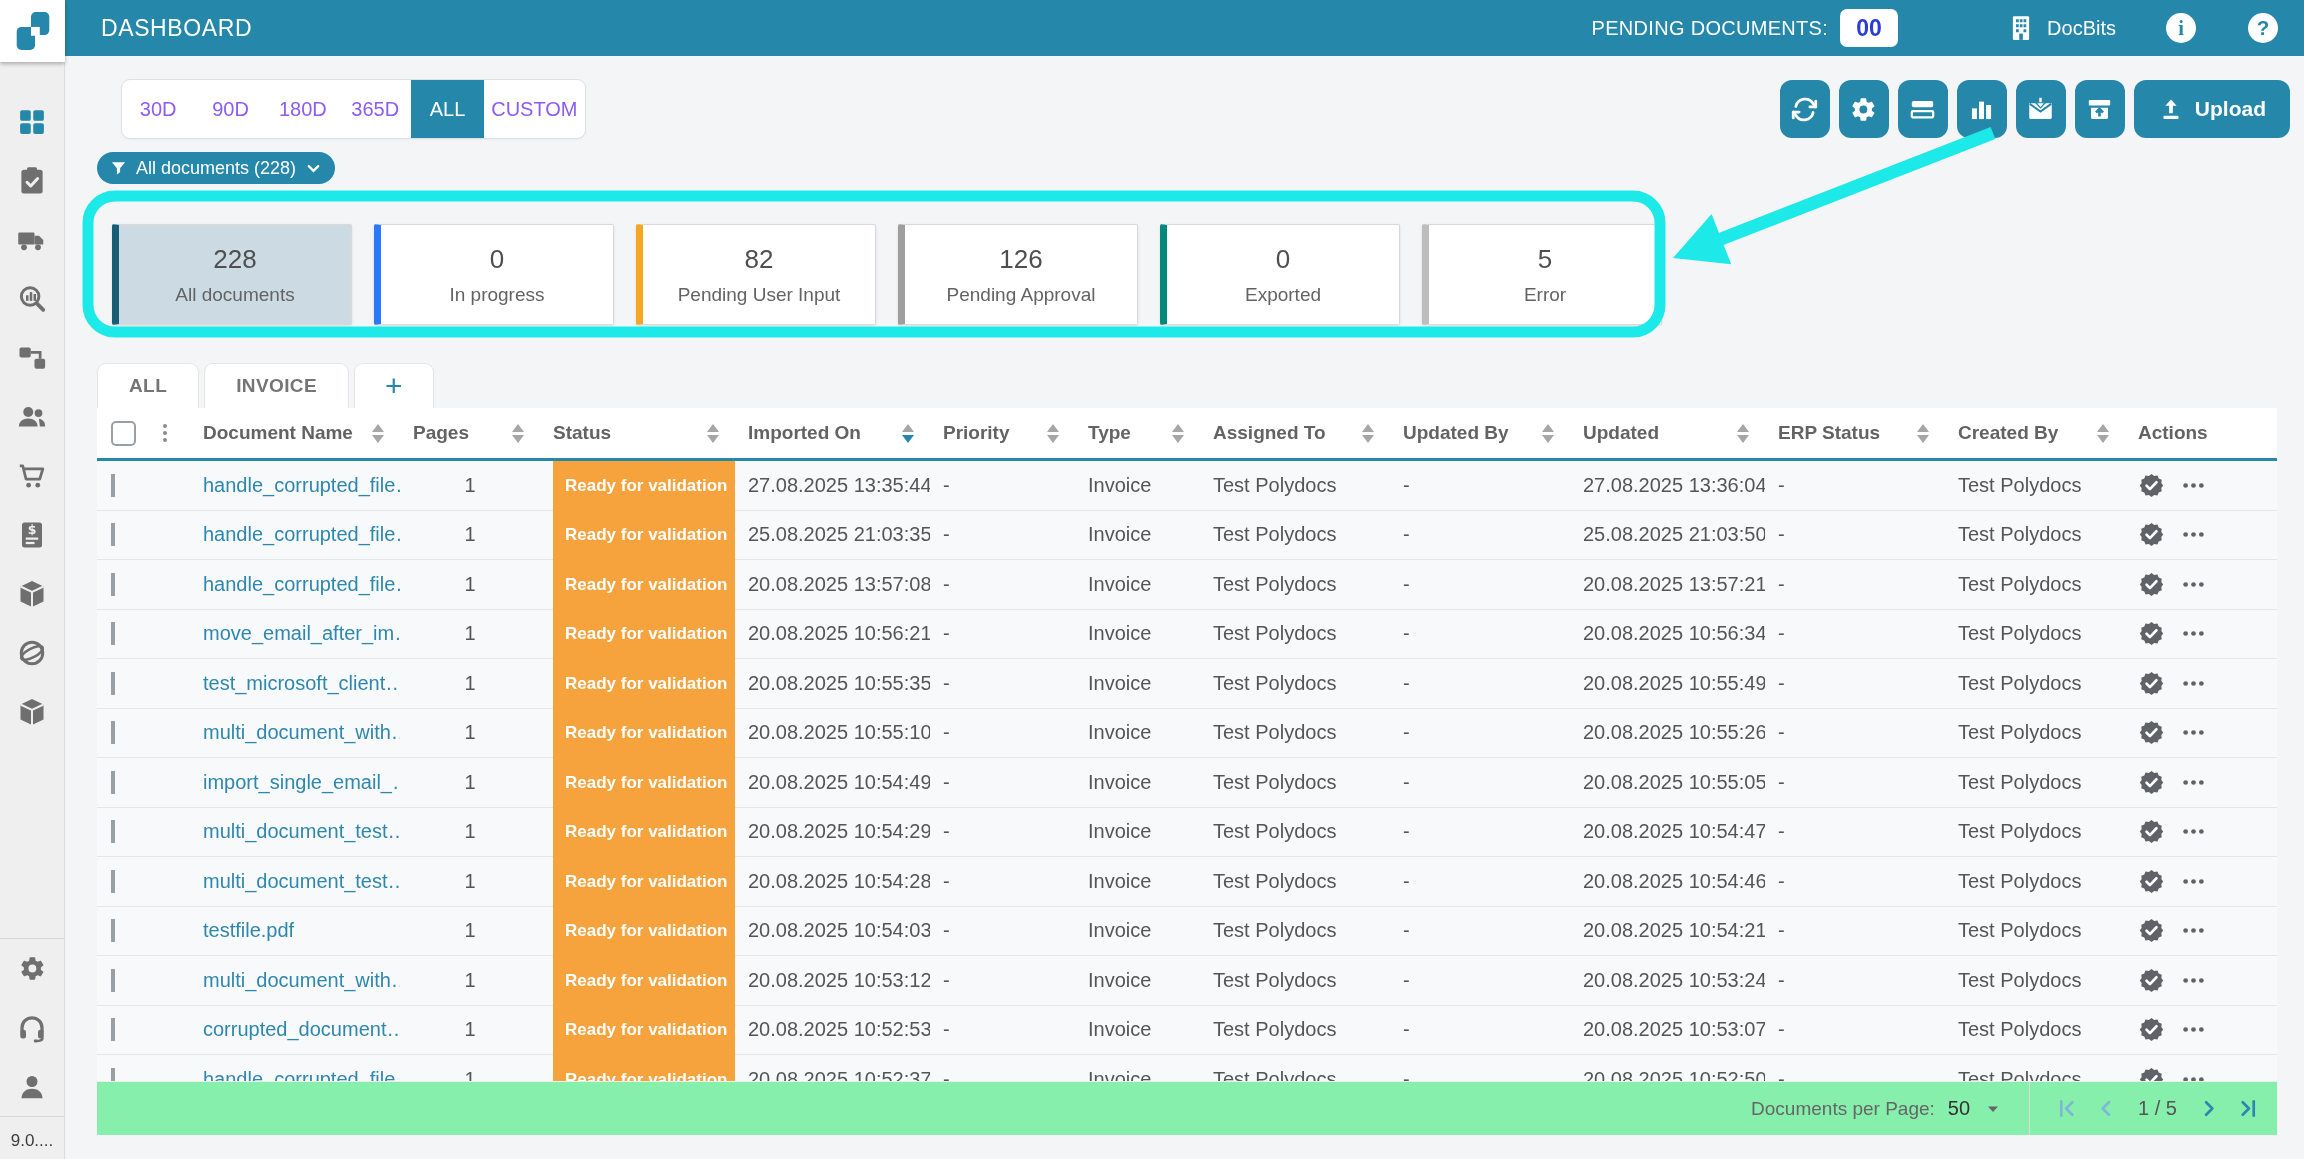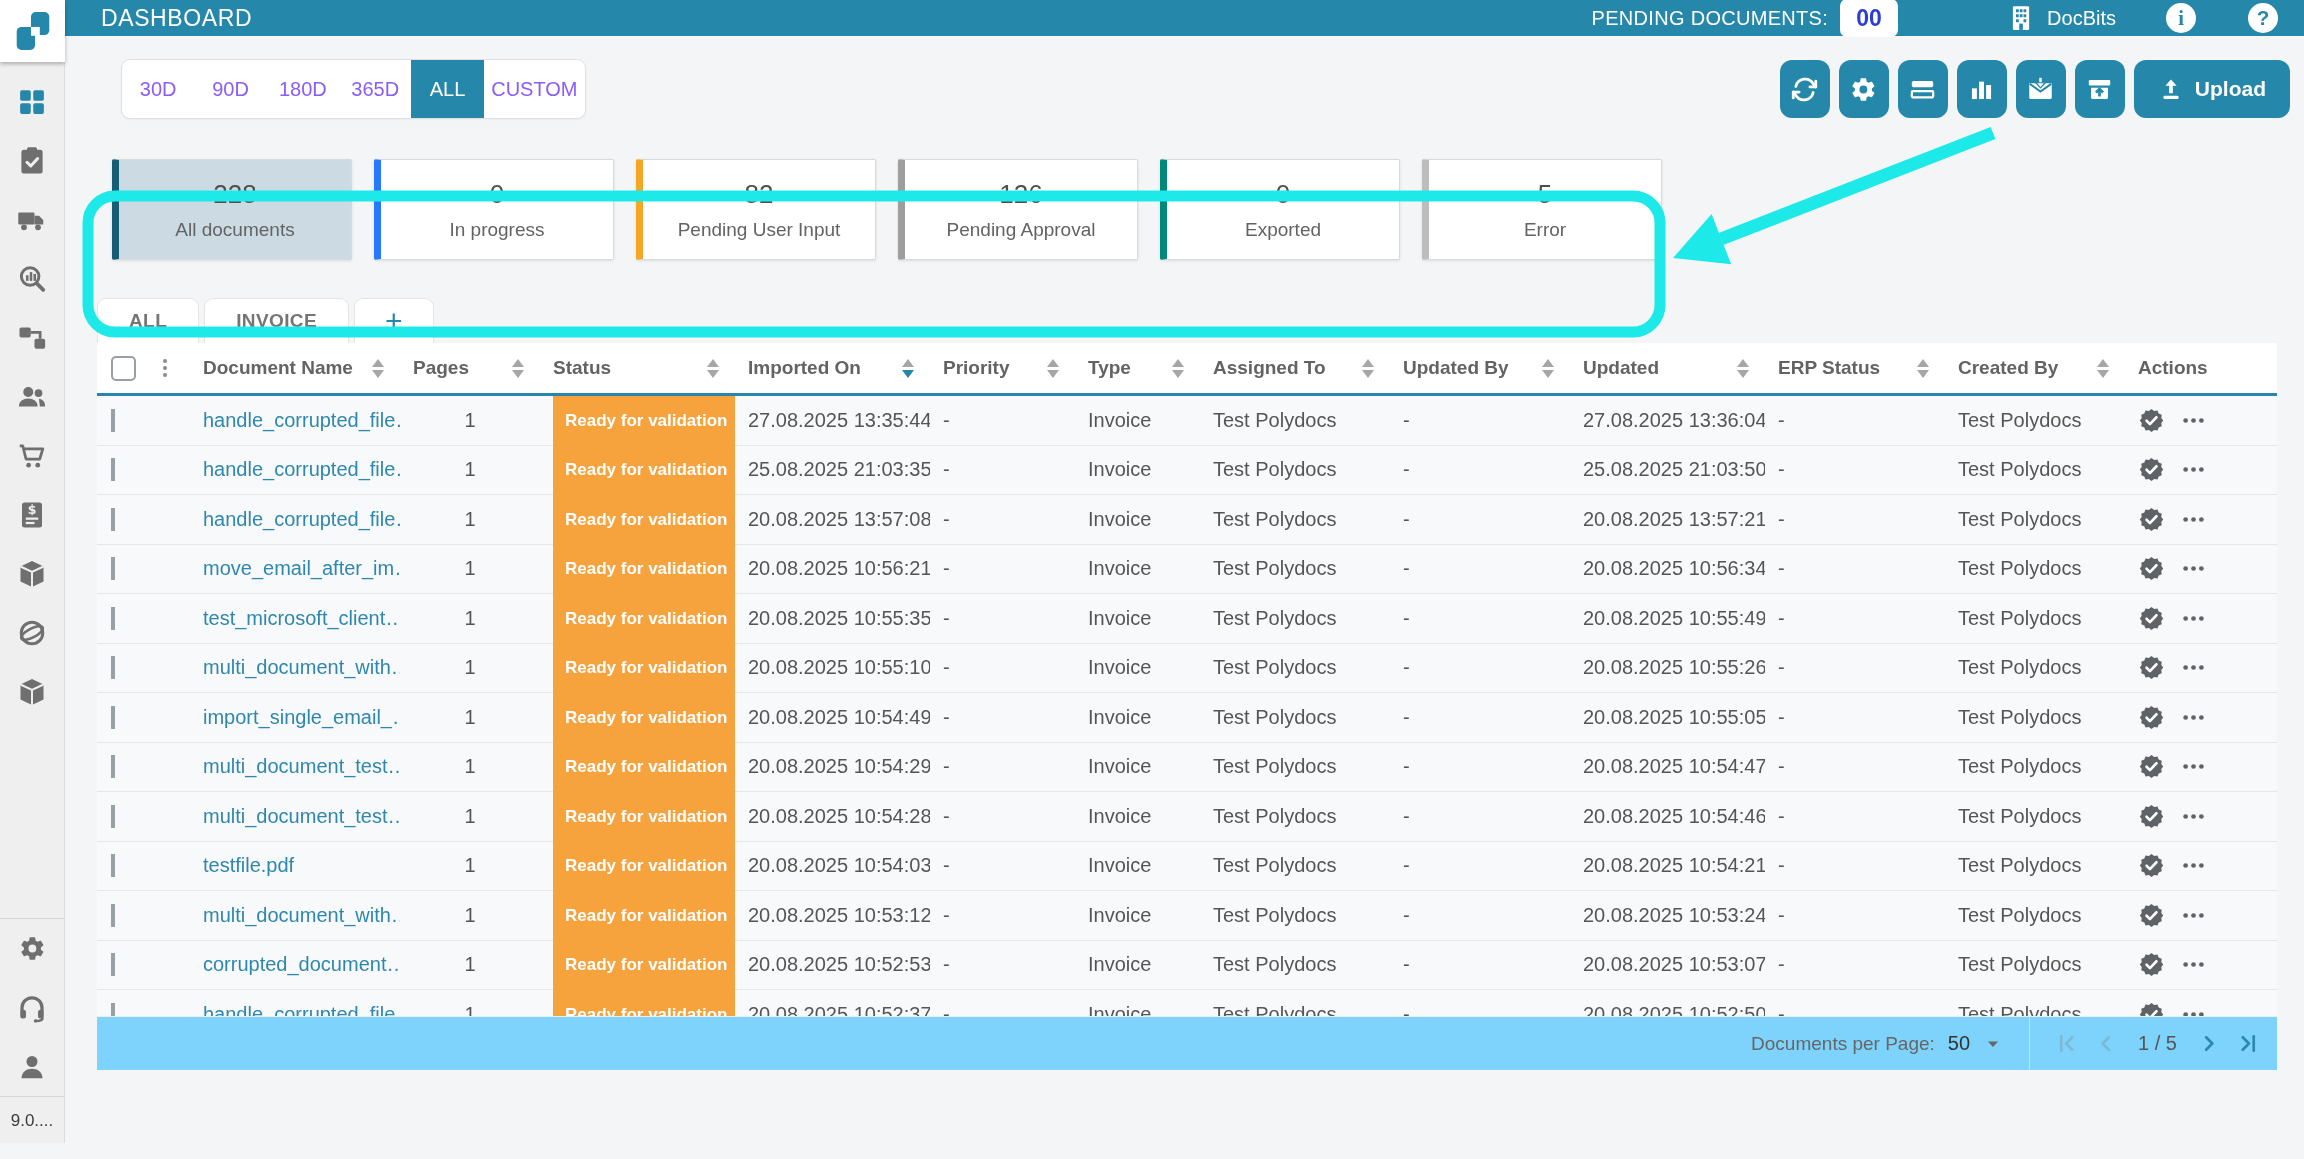--- a/index.html
+++ b/index.html
@@ -2,21 +2,21 @@
 <html><head>
 <meta charset="utf-8">
 <style>
   html,body{margin:0;padding:0}
   body{width:2304px;height:1159px;overflow:hidden;position:relative;background:#f4f5f6;
        font-family:"Liberation Sans","DejaVu Sans",sans-serif;color:#555}
   .icon{display:inline-flex;align-items:center;justify-content:center;line-height:0}
   .icon svg{display:block}
 
   
-  #topbar{height:36px;background:#2587a9;display:flex;align-items:center;position:relative;z-index:6}
+  #topbar{height:56px;background:#2587a9;display:flex;align-items:center;position:relative;z-index:6}
   #logo-box{width:65px;height:62px;background:#fff;box-shadow:0 2px 4px rgba(0,0,0,.28);
             display:flex;align-items:center;justify-content:center;align-self:flex-start;flex:0 0 65px}
   #page-title{color:#fff;font-size:23px;font-weight:500;letter-spacing:.6px;margin-left:36px}
   #topbar-right{margin-left:auto;display:flex;align-items:center;margin-right:24px}
   #pending-label{color:#fff;font-size:20px;letter-spacing:.3px}
   #pending-box{margin-left:12px;background:#fff;border-radius:7px;min-width:46px;height:38px;
                display:flex;align-items:center;justify-content:center;
                color:#2b3cd9;font-weight:bold;font-size:23px;padding:0 6px}
   #brand-group{display:flex;align-items:center;margin-left:54px}
   #brand-name{color:#fff;font-size:20px;margin-left:11px}
@@ -95,21 +95,21 @@
   .td.link{color:#2e87ae;cursor:pointer}
   .td.center{text-align:center;padding-left:0}
   .badge{display:inline-block;background:#f6a23d;color:#fff;font-size:17px;font-weight:bold;
          border-radius:6px;padding:22px 12px;line-height:1}
   .checkbox{width:21px;height:21px;border:2px solid #98a0a6;border-radius:5px;background:#fff;
             margin-left:14px;cursor:pointer}
   .kebab-wrap{color:#8b8b8b;margin-left:8px}
   .actions-cell{display:flex;align-items:center;gap:15px;color:#5f6368}
 
   
-  #pagination{height:53px;border-top:1px solid #ededed;background:#7dd3fc;display:flex;align-items:center;
+  #pagination{height:53px;border-top:1px solid #ededed;background:#86efac;display:flex;align-items:center;
               justify-content:flex-end;padding-right:18px}
   #per-page-group{display:flex;align-items:center;gap:13px}
   #per-page-label{font-size:19px;color:#666}
   #per-page-value{font-size:20px;color:#333}
   #per-page-caret{color:#666;cursor:pointer}
   #pager-divider{width:1px;background:#ddd;align-self:stretch;margin:0 26px}
   #pager{display:flex;align-items:center;gap:16px}
   .pg-btn{border:none;background:none;padding:0;cursor:pointer;display:flex}
   .pg-light{color:#7db8d4}
   .pg-dark{color:#2e87ae}
@@ -385,20 +385,35 @@
               <svg width="26" height="26" viewBox="0 0 24 24" fill="currentColor">
                 <path d="M12 3.2 17.2 9h-3.5v7h-3.4V9H6.8z"></path>
                 <rect x="5" y="18.3" width="14" height="3" rx="1.3"></rect>
               </svg>
             </span>
           <span>Upload</span>
         </button>
       </div>
     </div>
 
+    <div id="chip-row">
+      <div id="filter-chip">
+        <span class="icon">
+            <svg width="17" height="17" viewBox="0 0 18 18" fill="currentColor">
+              <path d="M2 2.5h14l-5.3 6.2v4.4l-3.4 2.2V8.7z"></path>
+            </svg>
+          </span>
+        <span>All documents (228)</span>
+        <span class="icon">
+            <svg width="17" height="17" viewBox="0 0 18 18" fill="none" stroke="currentColor" stroke-width="2.4" stroke-linecap="round">
+              <path d="M4 6.5l5 5 5-5"></path>
+            </svg>
+          </span>
+      </div>
+    </div>
 
     <div id="cards-row">
         <div class="card selected" style="border-left-color:#155e75">
      <div class="card-value">228</div>
      <div class="card-label">All documents</div>
    </div>
         <div class="card" style="border-left-color:#2979ff">
      <div class="card-value">0</div>
      <div class="card-label">In progress</div>
    </div>

